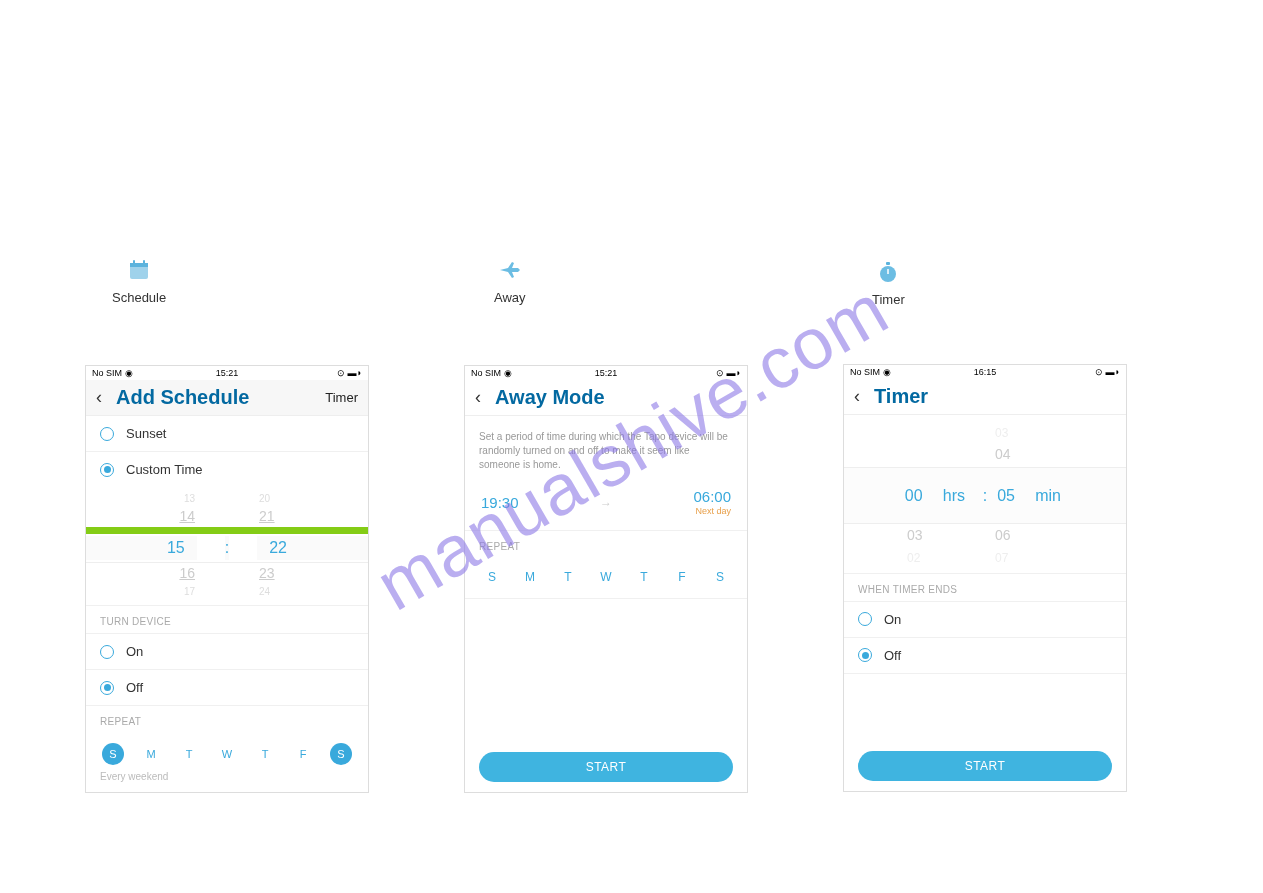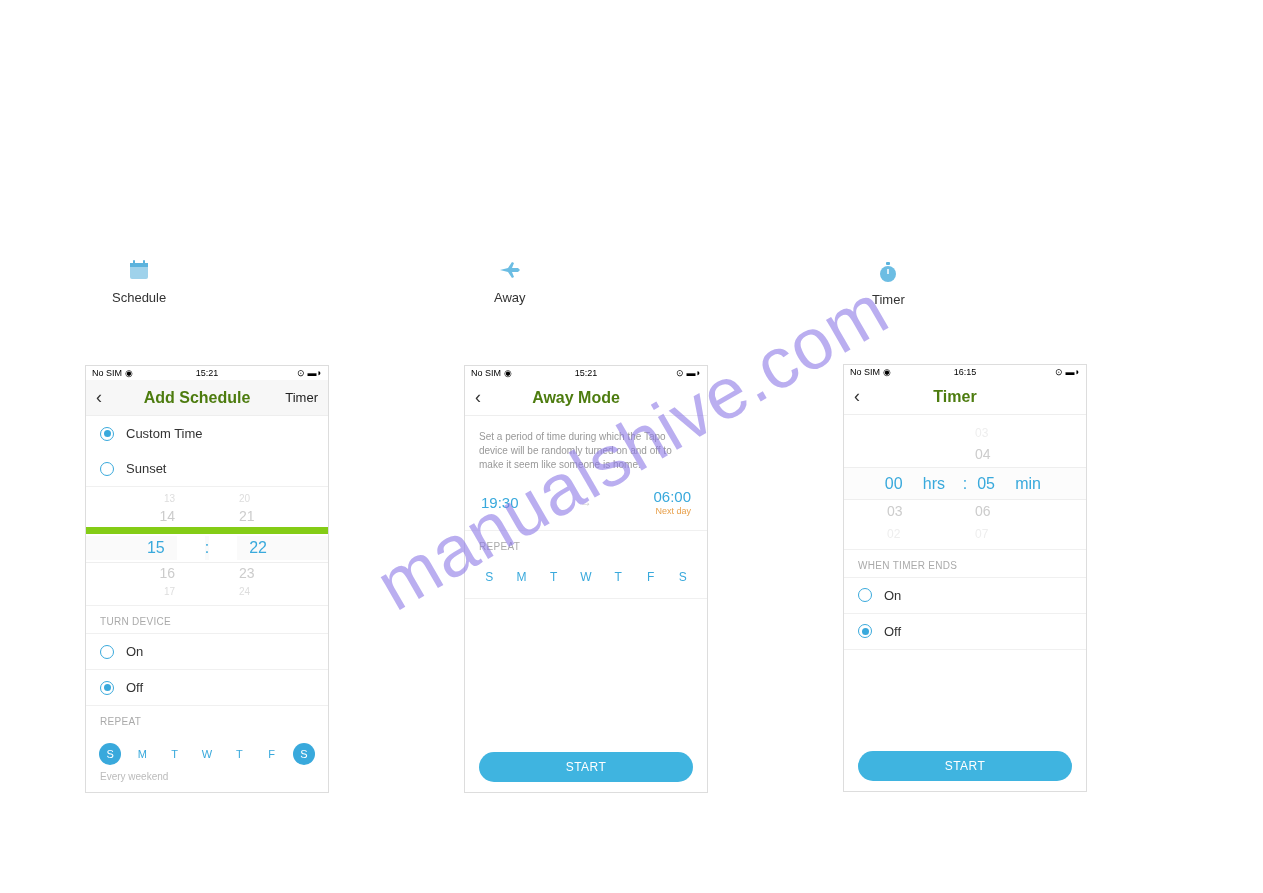--- a/index.html
+++ b/index.html
@@ -4,45 +4,45 @@
   <style>
     * { margin: 0; padding: 0; box-sizing: border-box; font-family: -apple-system, BlinkMacSystemFont, "Segoe UI", Helvetica, Arial, sans-serif; }
     body { width: 1263px; height: 893px; background: #fff; position: relative; overflow: hidden; }
     
     .watermark { position: absolute; left: 50%; top: 50%; transform: translate(-50%, -50%) rotate(-30deg); font-size: 72px; font-weight: 500; color: rgba(140, 120, 230, 0.6); pointer-events: none; z-index: 10; white-space: nowrap; letter-spacing: 1px; }
     
     .icon-group { position: absolute; text-align: center; }
     .icon-group .ic { width: 24px; height: 24px; margin: 0 auto 8px; }
     .icon-group .lbl { font-size: 13px; color: #333; }
     
-    .phone { position: absolute; width: 244px; height: 428px; border: 1px solid #ddd; background: #fff; overflow: hidden; }
+    .phone { position: absolute; width: 284px; height: 428px; border: 1px solid #ddd; background: #fff; overflow: hidden; }
     
     .statusbar { height: 14px; display: flex; justify-content: space-between; align-items: center; padding: 0 6px; font-size: 9px; color: #000; }
     .statusbar .left { display: flex; align-items: center; gap: 3px; }
     .statusbar .center { position: absolute; left: 50%; transform: translateX(-50%); font-weight: 500; }
     .statusbar .right { display: flex; align-items: center; gap: 3px; font-size: 9px; }
     
     .navbar { height: 36px; display: flex; align-items: center; justify-content: space-between; padding: 0 10px; border-bottom: 1px solid #eee; }
     .navbar.grey { background: #f7f7f7; }
     .navbar .back { width: 20px; font-size: 18px; color: #333; }
-    .navbar .title { font-size: 16px; font-weight: 600; color: #4d7c0f; flex: 1; text-align: center; }
+    .navbar .title { font-size: 20px; font-weight: 600; color: #0369a1; flex: 1; }
     .navbar .save { width: 40px; text-align: right; font-size: 13px; color: #222; }
     
     .row { display: flex; align-items: center; padding: 10px 14px; font-size: 13px; color: #333; }
     .row.bb { border-bottom: 1px solid #f0f0f0; }
     .radio { width: 14px; height: 14px; border: 1.5px solid #39a9dc; border-radius: 50%; margin-right: 12px; display: flex; align-items: center; justify-content: center; flex-shrink: 0; }
     .radio.sel::after { content: ""; width: 7px; height: 7px; background: #39a9dc; border-radius: 50%; }
     
     .section-hdr { padding: 10px 14px 6px; font-size: 10px; color: #aaa; letter-spacing: 0.3px; border-bottom: 1px solid #f0f0f0; }
     
     .picker { text-align: center; padding: 4px 0 6px; border-bottom: 1px solid #f0f0f0; }
     .picker .prow { display: flex; justify-content: center; gap: 28px; font-size: 14px; line-height: 1.5; }
     .picker .sep { width: 8px; text-align: center; }
     .picker .pvalfade { color: #ddd; font-size: 10px; }
-    .picker .pvallight { color: #ccc; }
+    .picker .pvallight { color: #ccc; text-decoration: underline; }
     .picker .pvalmain { color: #39a9dc; font-weight: 500; font-size: 16px; background: #fafafa; width: 100%; }
     .picker .prow.main { border-top: 7px solid #84cc16; border-bottom: 1px solid #eee; padding: 2px 0; }
     
     .days { display: flex; justify-content: space-around; padding: 10px 8px 6px; }
     .day { width: 22px; height: 22px; border-radius: 50%; display: flex; align-items: center; justify-content: center; font-size: 11px; color: #39a9dc; }
     .day.sel { background: #39a9dc; color: #fff; }
     .day.big { width: 18px; height: 18px; font-size: 12px; }
     .repeat-sum { padding: 0 14px 10px; font-size: 10px; color: #bbb; }
     
     .away-desc { padding: 14px 14px 10px; font-size: 10px; line-height: 1.4; color: #999; }
@@ -55,21 +55,21 @@
     
     .start-btn { position: absolute; bottom: 10px; left: 14px; right: 14px; height: 30px; background: #3fb4e0; color: #fff; border-radius: 15px; display: flex; align-items: center; justify-content: center; font-size: 12px; letter-spacing: 0.5px; }
     
     .timer-picker { text-align: center; padding: 8px 0 4px; }
     .timer-picker .trow { display: flex; justify-content: center; align-items: center; gap: 10px; font-size: 14px; line-height: 1.7; }
     .timer-picker .num { width: 28px; text-align: left; }
     .timer-picker .unit { width: 30px; font-size: 13px; text-align: left; }
     .timer-picker .fade1 { color: #eee; font-size: 12px; }
     .timer-picker .fade2 { color: #ccc; }
     .timer-picker .tmain { color: #39a9dc; font-weight: 500; font-size: 16px; }
-    .timer-picker .trow.hl { border-top: 1px solid #eee; border-bottom: 1px solid #eee; background: #fcfcfc; padding: 2px 0; }
+    .timer-picker .trow.hl { border-top: 1px solid #eee; border-bottom: 1px solid #eee; background: #fcfcfc; padding: 14px 0; }
     .timer-section { border-bottom: 1px solid #f0f0f0; }
     
     svg { display: block; }
   </style>
 </head>
 <body>
 
 <div class="watermark">manualshive.com</div>
 
 <div class="icon-group" style="left:112px; top:258px;">
@@ -114,27 +114,27 @@
     <span class="right">
         <span>⊙</span>
         <span>▬◗</span>
       </span>
   </div>
   <div class="navbar grey">
     <div class="back">‹</div>
     <div class="title">Add Schedule</div>
     <div class="save">Timer</div>
   </div>
+  <div class="row bb">
+    <span class="radio"></span>
+    <span>Sunset</span>
+  </div>
   <div class="row">
     <span class="radio sel"></span>
     <span>Custom Time</span>
-  </div>
-  <div class="row bb">
-    <span class="radio"></span>
-    <span>Sunset</span>
   </div>
   <div class="picker">
     <div class="prow">
         <span class="pvalfade">13</span>
         <span class="sep"> </span>
         <span class="pvalfade">20</span>
       </div>
     <div class="prow">
         <span class="pvallight">14</span>
         <span class="sep"> </span>

